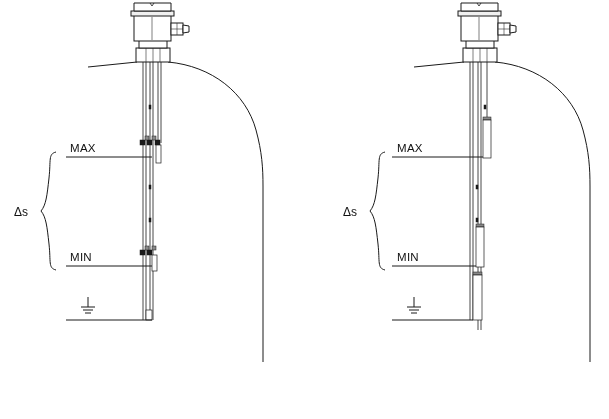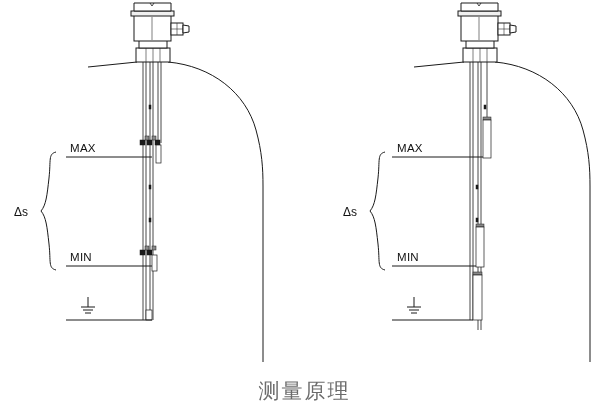--- a/index.html
+++ b/index.html
@@ -286,15 +286,14 @@
                             C 377 154 380 160 378 178
                             C 376 196 375 205 370 211
                             C 375 217 376 226 378 244
                             C 380 262 377 268 385 270"></path>
       </g>
       <text class="lbl-ds" x="343" y="216">Δs</text>
     </g>
 
   </svg>
 
-  <div class="title-text">测量原理</div>
 
 </div>
 
 </body></html>

